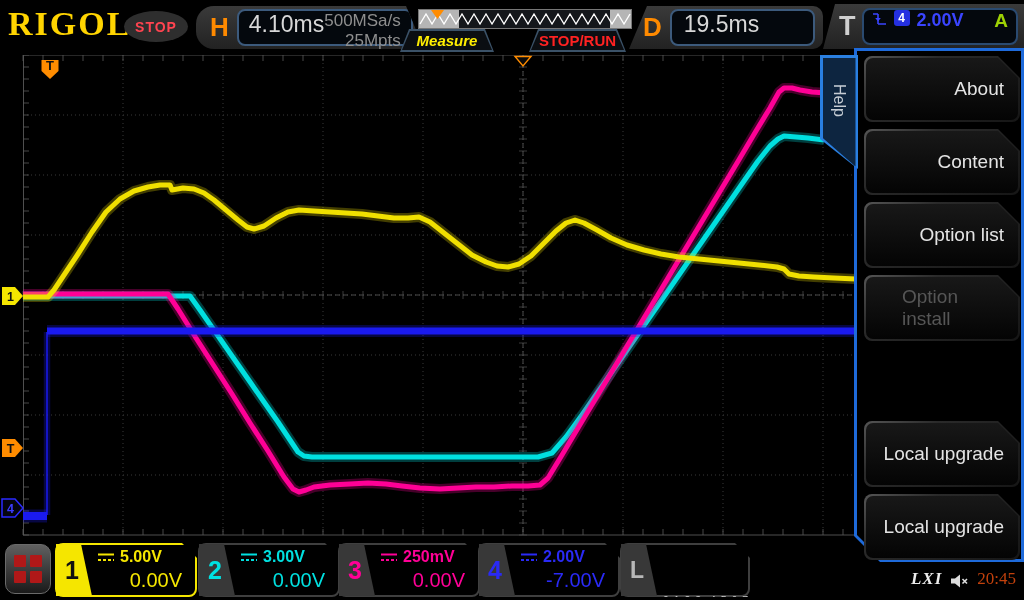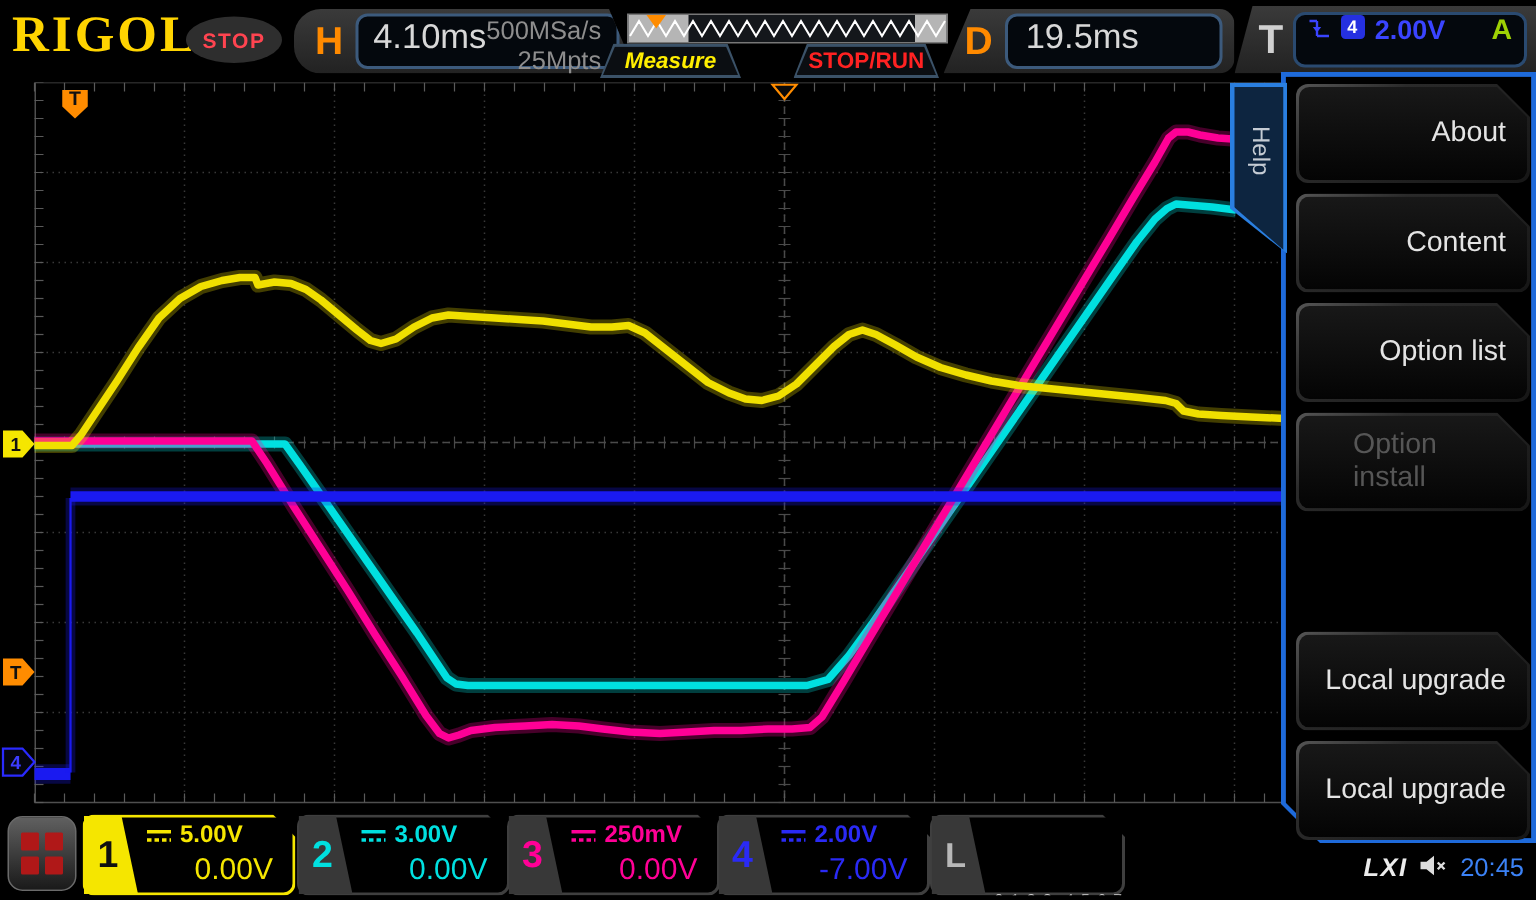--- a/index.html
+++ b/index.html
@@ -79,23 +79,23 @@
     color:var(--c);font-size:16px;font-weight:bold;}
   .ch .r2{position:absolute;right:13px;bottom:3px;color:var(--c);font-size:20px;font-weight:normal;margin-left:26px;}
   .lbox{position:absolute;left:620px;top:543px;width:126px;height:50px;background:#000;
     border:2px solid #3f3f3f;border-radius:8px;
     clip-path:polygon(0 0,calc(100% - 15px) 0,100% 15px,100% 100%,0 100%);}
   .lbox .tab{position:absolute;left:-1px;top:-1px;bottom:-1px;width:30px;background:#383838;
     clip-path:polygon(0 0,25px 0,36px 100%,0 100%);display:flex;align-items:center;
     padding-left:9px;font-weight:bold;font-size:23px;color:#b8b8b8;}
   .lbox .digits{position:absolute;left:41px;top:3px;right:4px;color:#d2d2d2;
     font-size:10.5px;letter-spacing:1px;line-height:2.0;white-space:pre;}
-  .statusbar{position:absolute;right:8px;top:569px;display:flex;align-items:flex-start;gap:8px;z-index:7;}
+  .statusbar{position:absolute;right:8px;top:569px;display:flex;align-items:flex-end;gap:8px;z-index:7;font-family:Liberation Serif, serif;}
   .lxi{color:#ececec;font-weight:bold;font-style:italic;font-size:17px;letter-spacing:1px;}
-  .time{color:#3b82f6;font-size:17px;}
+  .time{color:#c2410c;font-size:17px;}
 </style>
 </head>
 <body>
 
 <div class="screen">
 
   <svg id="plot" width="858" height="485" viewBox="0 55 858 485">
       <line x1="123" y1="55" x2="123" y2="535" stroke="#383838" stroke-dasharray="1 3"></line>
       <line x1="223" y1="55" x2="223" y2="535" stroke="#383838" stroke-dasharray="1 3"></line>
       <line x1="323" y1="55" x2="323" y2="535" stroke="#383838" stroke-dasharray="1 3"></line>

